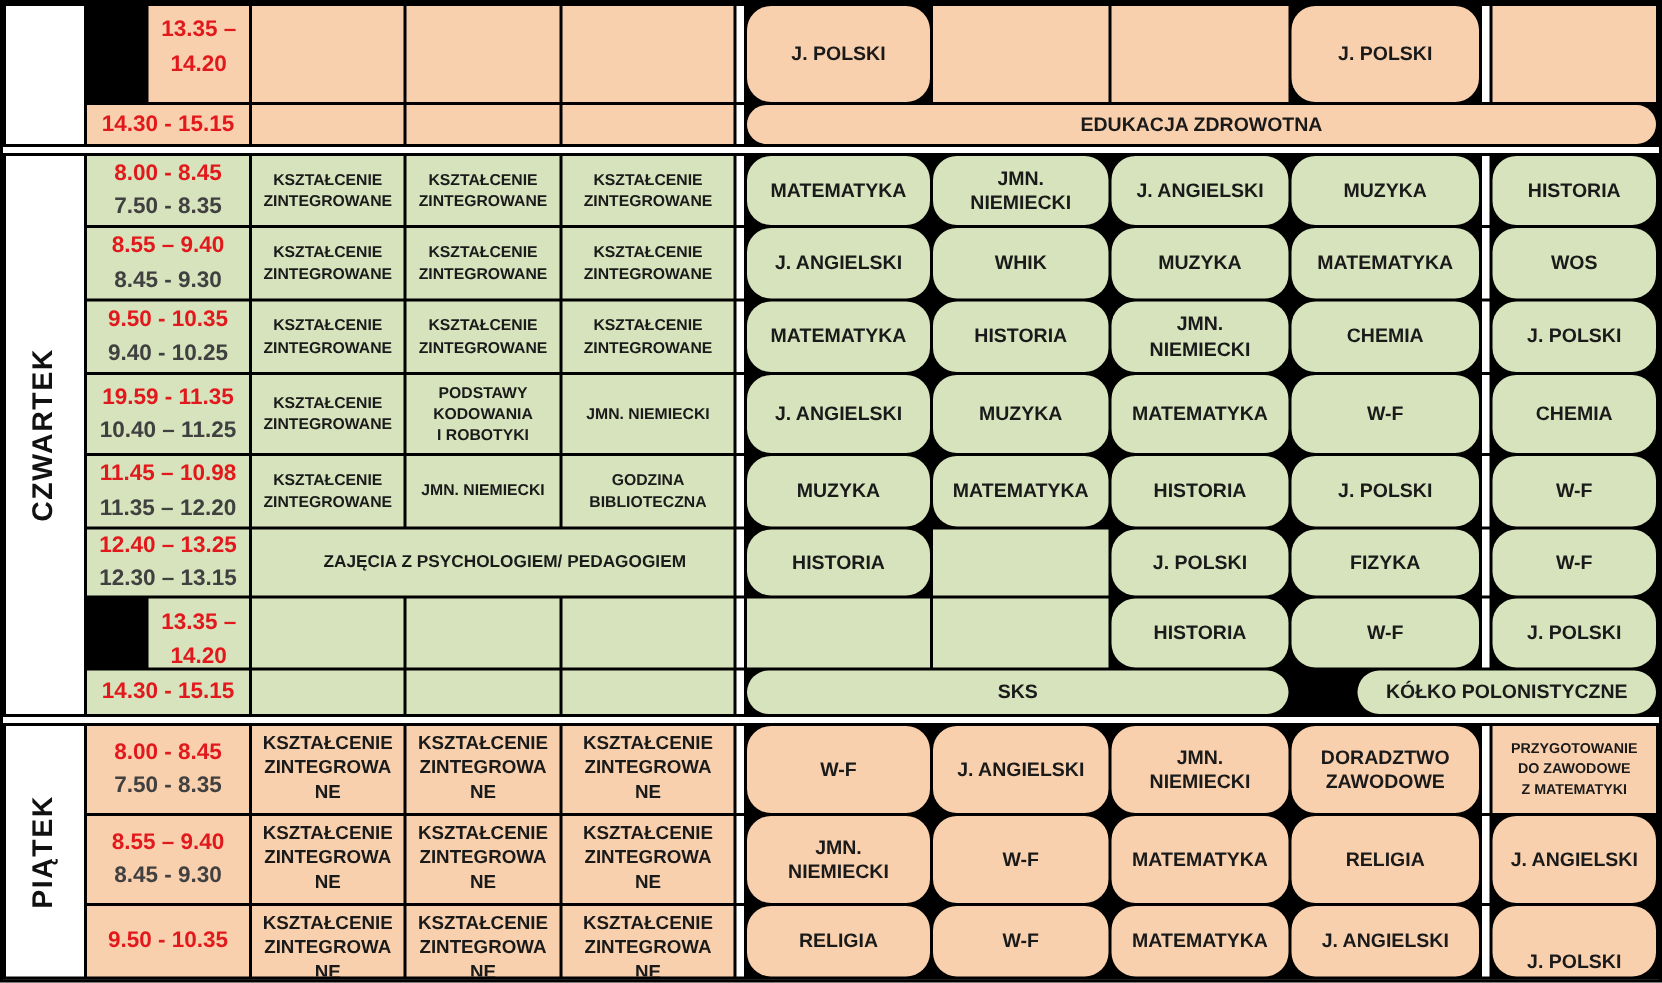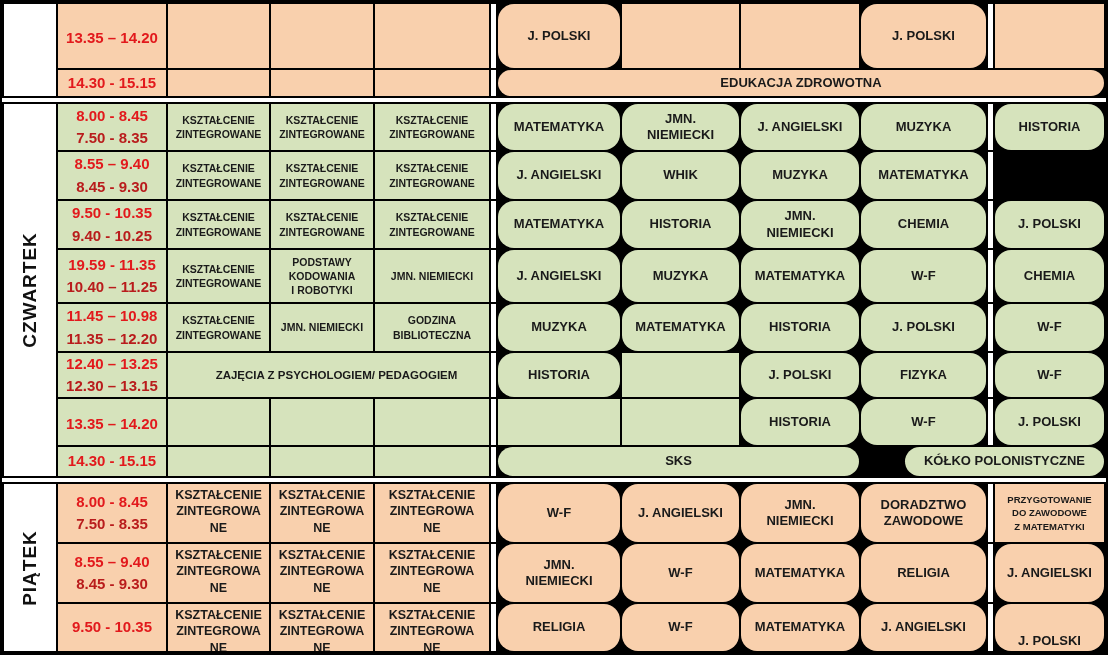--- a/index.html
+++ b/index.html
@@ -6,27 +6,27 @@
   #frame { width:fit-content; border:2px solid #000; display:flex; flex-direction:column; gap:4px; background:#fff; }
   .sec { display:grid; grid-template-columns:52px 108px 101px 102px 114px 5px 122px 117px 118px 125px 5px 109px; gap:2px; background:#000; border:2px solid #000; }
   .sec-top { grid-template-rows:64px 26px; }
   .sec-cz  { grid-template-rows:46px 47px 47px 52px 47px 44px 46px 29px; }
   .sec-pt  { grid-template-rows:58px 58px 47px; }
   .cell { display:flex; flex-direction:column; align-items:center; justify-content:center; text-align:center; white-space:pre-line; overflow:hidden; color:#1a1a1a; font-weight:bold; }
   .g { background:#d6e3bc; } .p { background:#f9d0ad; } .w { background:#ffffff; }
   .day { grid-column:1; grid-row:1 / -1; background:#ffffff; }
   .day-label { transform:rotate(-90deg); white-space:nowrap; font-size:19px; letter-spacing:1px; color:#111; }
   .time { font-size:15px; line-height:1.5; }
-  .t1 { color:#e2191c; } .t2 { color:#b91c1c; }
+  .t1 { color:#e2191c; } .t2 { color:#404040; }
   .subj { font-size:13px; line-height:1.25;border-radius:16px; }
   .ksz { font-size:10.5px; line-height:1.35; }
   .ksz-pt { font-size:12.5px; line-height:1.3; justify-content:flex-start; padding-top:3px; }
   .small { font-size:9.5px; line-height:1.4; }
   .wide { font-size:11.5px; }
-  .v-top { justify-content:center; padding-top:5px; }
+  .v-top { justify-content:flex-start; padding-top:5px;margin-left:41px; }
   .v-low { justify-content:flex-end; padding-bottom:2px; }
   .c2{grid-column:2}.c3{grid-column:3}.c4{grid-column:4}.c5{grid-column:5}.c6{grid-column:6}.c7{grid-column:7}.c8{grid-column:8}.c9{grid-column:9}.c10{grid-column:10}.c11{grid-column:11}.c12{grid-column:12}
   .r1{grid-row:1}.r2{grid-row:2}.r3{grid-row:3}.r4{grid-row:4}.r5{grid-row:5}.r6{grid-row:6}.r7{grid-row:7}.r8{grid-row:8}
   .span-k { grid-column:3 / span 3;padding-left:16px; }
   .span-s-all { grid-column:7 / span 6; }
   .span-s13 { grid-column:7 / span 3; }
   .span-s45 { grid-column:10 / span 3;margin-left:44px; }
 </style>
 </head>
 <body>
@@ -79,20 +79,21 @@
     <div class="cell ksz g r2 c4">KSZTAŁCENIE
 ZINTEGROWANE</div>
     <div class="cell ksz g r2 c5">KSZTAŁCENIE
 ZINTEGROWANE</div>
     <div class="cell w r2 c6"></div>
     <div class="cell subj g r2 c7">J. ANGIELSKI</div>
     <div class="cell subj g r2 c8">WHIK</div>
     <div class="cell subj g r2 c9">MUZYKA</div>
     <div class="cell subj g r2 c10">MATEMATYKA</div>
     <div class="cell w r2 c11"></div>
+    <div class="cell subj g r2 c12">WOS</div>
 
     <div class="cell time g r3 c2"><span class="t1">9.50 - 10.35</span><span class="t2">9.40 - 10.25</span></div>
     <div class="cell ksz g r3 c3">KSZTAŁCENIE
 ZINTEGROWANE</div>
     <div class="cell ksz g r3 c4">KSZTAŁCENIE
 ZINTEGROWANE</div>
     <div class="cell ksz g r3 c5">KSZTAŁCENIE
 ZINTEGROWANE</div>
     <div class="cell w r3 c6"></div>
     <div class="cell subj g r3 c7">MATEMATYKA</div>

